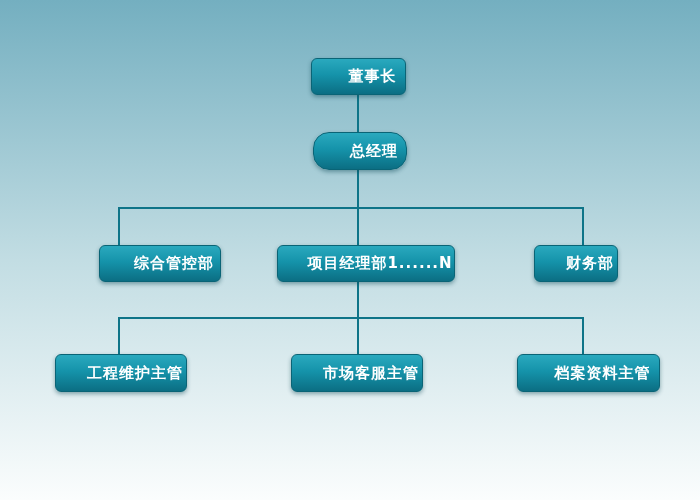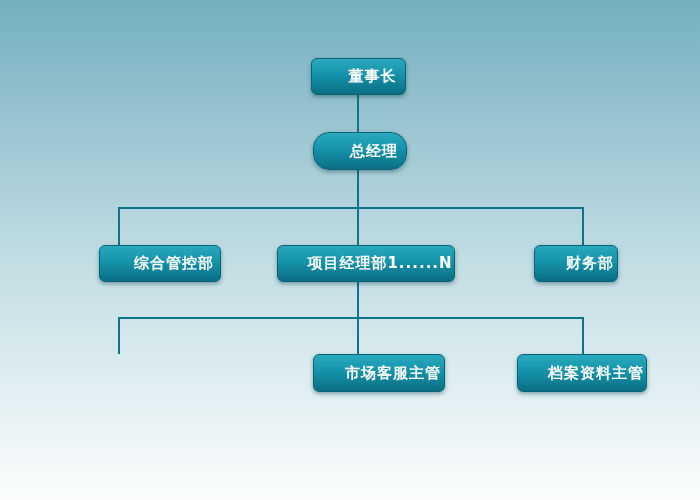--- a/index.html
+++ b/index.html
@@ -49,16 +49,17 @@
   <div class="line vline" style="left:582px;top:317px;height:37px;"></div>
 
   <div class="node" style="left:311px;top:58px;width:95px;height:37px;">董事长</div>
 
   <div class="node" style="left:313px;top:132px;width:94px;height:38px;border-radius:16px;">总经理</div>
 
   <div class="node" style="left:59px;top:245px;width:122px;height:37px;margin-left:40px;">综合管控部</div>
   <div class="node" style="left:269px;top:245px;width:178px;height:37px;margin-left:8px;">项目经理部1......N</div>
   <div class="node" style="left:534px;top:245px;width:84px;height:37px;">财务部</div>
 
-  <div class="node" style="left:291px;top:354px;width:132px;height:38px;margin-left:22px;">市场客服主管</div>
-  <div class="node" style="left:517px;top:354px;width:130px;height:38px;">档案资料主管</div>
+  <div class="node" style="left:55px;top:354px;width:132px;height:38px;">工程维护主管</div>
+  <div class="node" style="left:291px;top:354px;width:132px;height:38px;">市场客服主管</div>
+  <div class="node" style="left:517px;top:354px;width:143px;height:38px;">档案资料主管</div>
 
 </div>
 
 </body></html>

